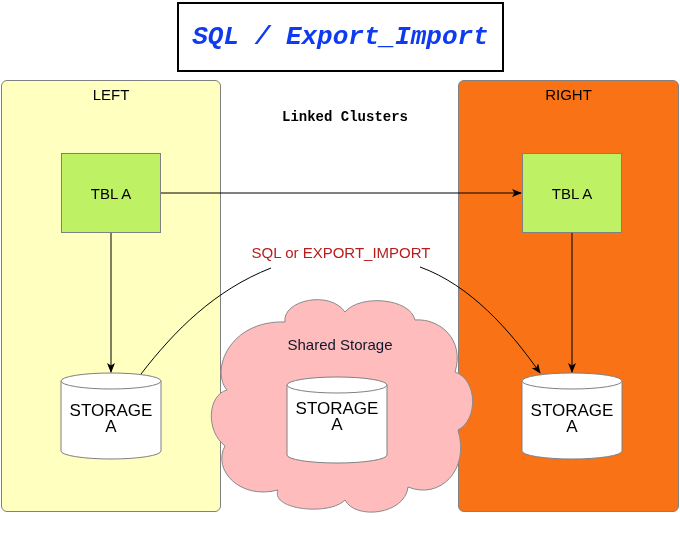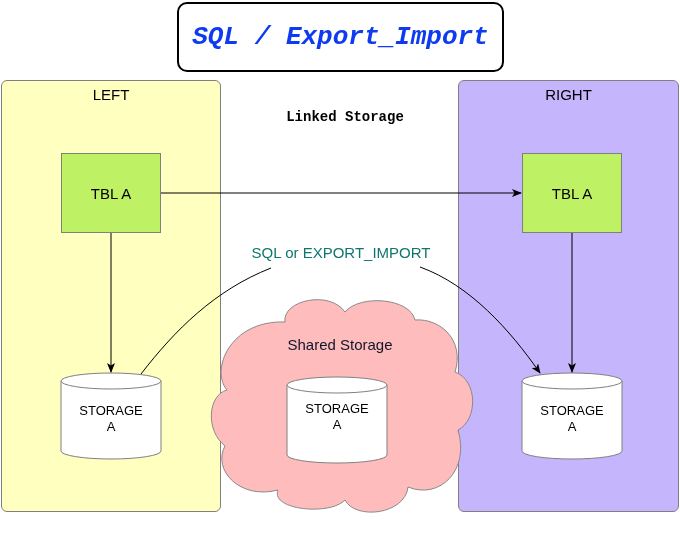--- a/index.html
+++ b/index.html
@@ -1,62 +1,62 @@
 <!DOCTYPE html>
 <html><head>
 <meta charset="utf-8">
 <style>
   html, body { margin:0; padding:0; background:#ffffff; }
   body { width:680px; height:539px; position:relative; overflow:hidden; font-family:"Liberation Sans", sans-serif; }
   #canvas { position:absolute; left:0; top:0; width:680px; height:539px; }
   .title-box {
     position:absolute; left:177px; top:2px; width:327px; height:70px;
-    border:2px solid #000; border-radius:10px; background:#fff; box-sizing:border-box;
+    border:2px solid #000; border-radius:0; background:#fff; box-sizing:border-box;
     display:flex; flex-direction:column; align-items:center; justify-content:center;
     font-family:"Liberation Mono", "DejaVu Sans Mono", monospace; font-weight:bold; font-style:italic;
     color:#0e3bf0; font-size:26px; line-height:29px;
   }
   .cluster {
     position:absolute; top:80px; height:432px; border:1px solid #808080; border-radius:6px; box-sizing:border-box;
   }
   .cluster.left { left:1px; width:220px; background:#ffffc0; }
   .cluster.right { left:458px; width:221px; background:#c0c0ff; }
   .cluster-label { position:absolute; top:5px; left:0; right:0; text-align:center; font-size:15px; color:#000; }
   .tbl {
     position:absolute; top:153px; width:100px; height:80px; background:#bef264; border:1px solid #808080; box-sizing:border-box;
     display:flex; align-items:center; justify-content:center; font-size:15px; color:#000;
   }
   .tbl.left { left:61px; }
   .tbl.right { left:522px; }
   .center-note {
     position:absolute; left:230px; top:108px; width:230px; text-align:center;
     font-family:"Liberation Mono", "DejaVu Sans Mono", monospace; font-weight:bold; font-size:14px; line-height:18px; color:#000;
   }
-  .edge-label { position:absolute; left:230px; top:244px; width:222px; text-align:center; font-size:15px; color:#0f766e; }
+  .edge-label { position:absolute; left:230px; top:244px; width:222px; text-align:center; font-size:15px; color:#b91c1c; }
   .cloud-label { position:absolute; left:260px; top:336px; width:160px; text-align:center; font-size:15px; color:#0f172a; }
-  .db-text { position:absolute; text-align:center; font-size:13px; line-height:16px; color:#000; }
+  .db-text { position:absolute; text-align:center; font-size:17px; line-height:16px; color:#000; }
   .db-left { left:61px; top:403px; width:100px; }
   .db-right { left:522px; top:403px; width:100px; }
   .db-shared { left:286px; top:401px; width:102px; }
 </style>
 </head>
 <body>
 
 <svg id="canvas" viewBox="0 0 680 539" xmlns="http://www.w3.org/2000/svg">
   <defs>
     <marker id="arrowhead" markerWidth="10" markerHeight="8" refX="9" refY="4" orient="auto" markerUnits="userSpaceOnUse">
       <path d="M0,0 L10,4 L0,8 L2.5,4 Z" fill="#000"></path>
     </marker>
   </defs>
 </svg>
 
 <div class="cluster left" style="background: rgb(255, 255, 192);">
   <div class="cluster-label">LEFT</div>
 </div>
-<div class="cluster right" style="background: #c4b5fd;">
+<div class="cluster right" style="background: #f97316;">
   <div class="cluster-label">RIGHT</div>
 </div>
 
 <svg id="overlay" style="position:absolute;left:0;top:0;width:680px;height:539px;" viewBox="0 0 680 539" xmlns="http://www.w3.org/2000/svg">
   <defs>
     <marker id="ah" markerWidth="10" markerHeight="8" refX="9" refY="4" orient="auto" markerUnits="userSpaceOnUse">
       <path d="M0,0 L10,4 L0,8 L2.5,4 Z" fill="#000"></path>
     </marker>
   </defs>
 
@@ -92,21 +92,21 @@
   <line x1="572" y1="233" x2="572" y2="372" stroke="#000" stroke-width="1" marker-end="url(#ah)"></line>
   <path d="M141,374 C175,330 215,290 271,268" fill="none" stroke="#000" stroke-width="1"></path>
   <path d="M420,267 C470,285 510,330 540,373" fill="none" stroke="#000" stroke-width="1" marker-end="url(#ah)"></path>
 </svg>
 
 <div class="title-box">
   <div>SQL / Export_Import</div>
 </div>
 
 <div class="center-note">
-  <div>Linked Storage</div>
+  <div>Linked Clusters</div>
 </div>
 
 <div class="tbl left">
   <span>TBL A</span>
 </div>
 <div class="tbl right">
   <span>TBL A</span>
 </div>
 
 <div class="edge-label">SQL or EXPORT_IMPORT</div>

